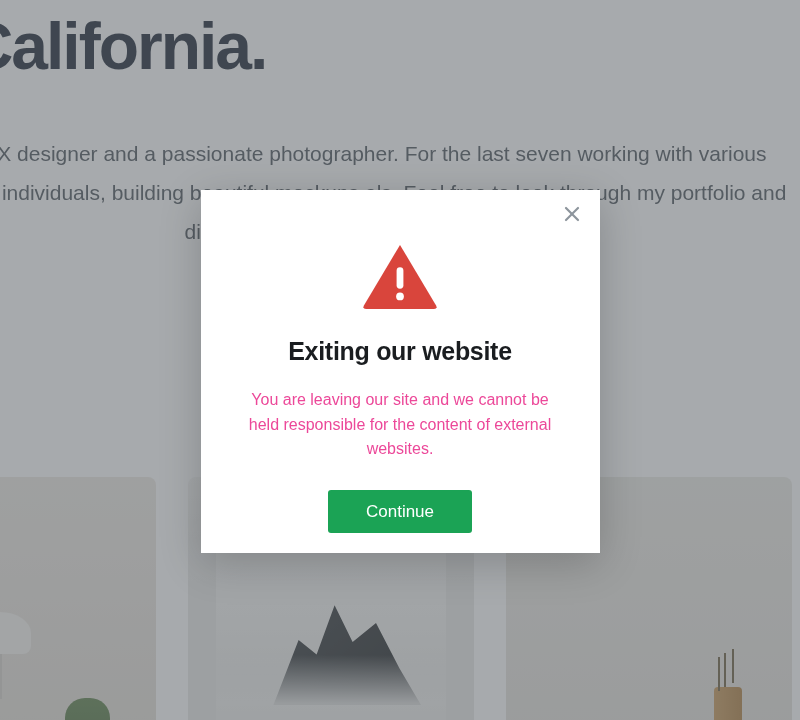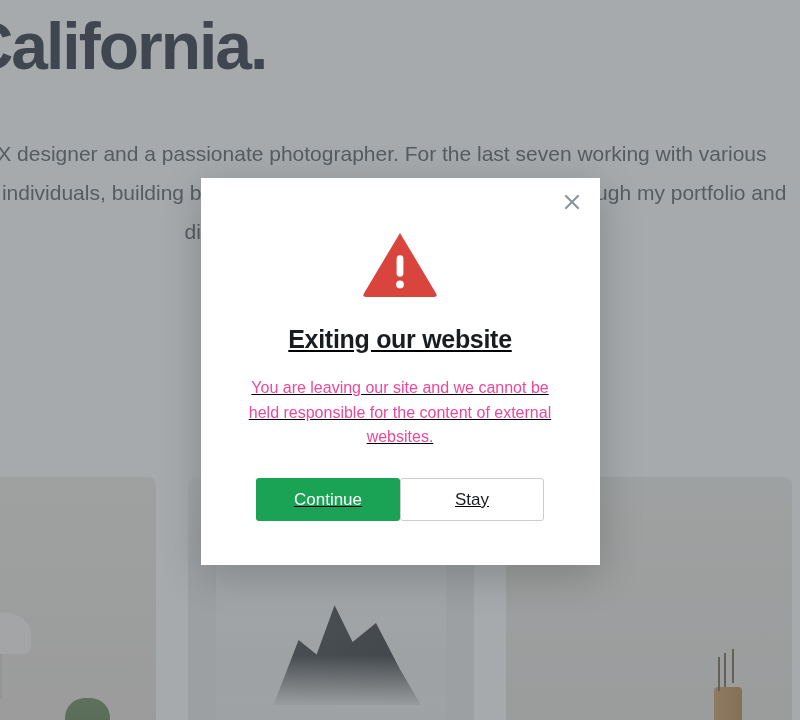--- a/index.html
+++ b/index.html
@@ -150,25 +150,24 @@
       width: 100%;
       height: 100%;
       background: rgba(94, 100, 106, 0.55);
       display: flex;
       align-items: center;
       justify-content: center;
     }
     .modal {
       background: #ffffff;
       width: 399px;
-      padding: 18px 26px 44px 26px;
+      padding: 18px 26px 20px 26px;
       position: relative;
       box-shadow: 0 10px 40px rgba(0,0,0,0.2);
       margin-top: 23px;
-      text-decoration: underline;
     }
     .modal-close {
       position: absolute;
       top: 14px;
       right: 16px;
       width: 24px;
       height: 24px;
       cursor: pointer;
       color: #8d959c;
       display: flex;
@@ -275,16 +274,15 @@
       <svg viewBox="0 0 80 70">
         <path d="M 40 2 L 77 64 Q 79 68 75 68 L 5 68 Q 1 68 3 64 Z" fill="#d9453c"></path>
         <rect x="36.5" y="25" width="7" height="22" rx="3.5" fill="#ffffff"></rect>
         <circle cx="40" cy="55" r="4" fill="#ffffff"></circle>
       </svg>
     </div>
     <h2 class="modal-title">Exiting our website</h2>
     <p class="modal-body">You are leaving our site and we cannot be held responsible for the content of external websites.</p>
     <div class="modal-actions">
       <button class="btn btn-primary">Continue</button>
-      <button class="btn btn-secondary">Stay</button>
     </div>
   </div>
 </div>
 
 </body></html>

